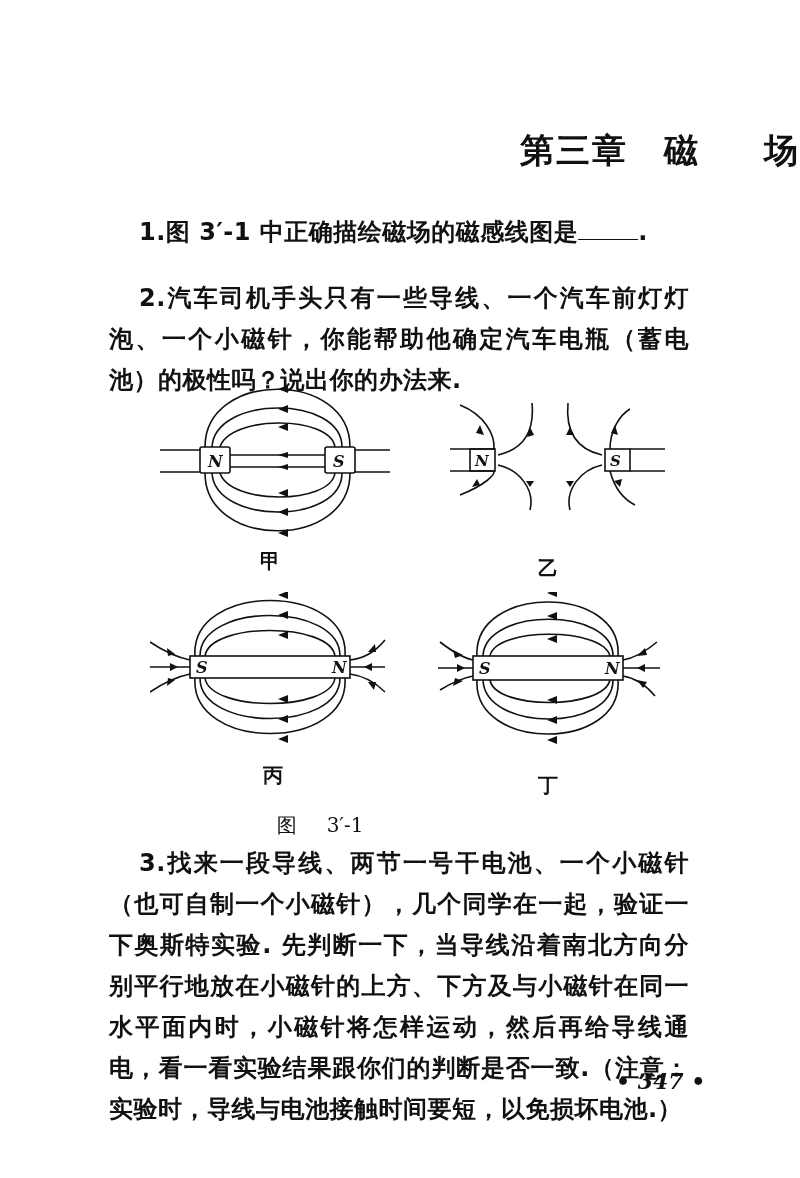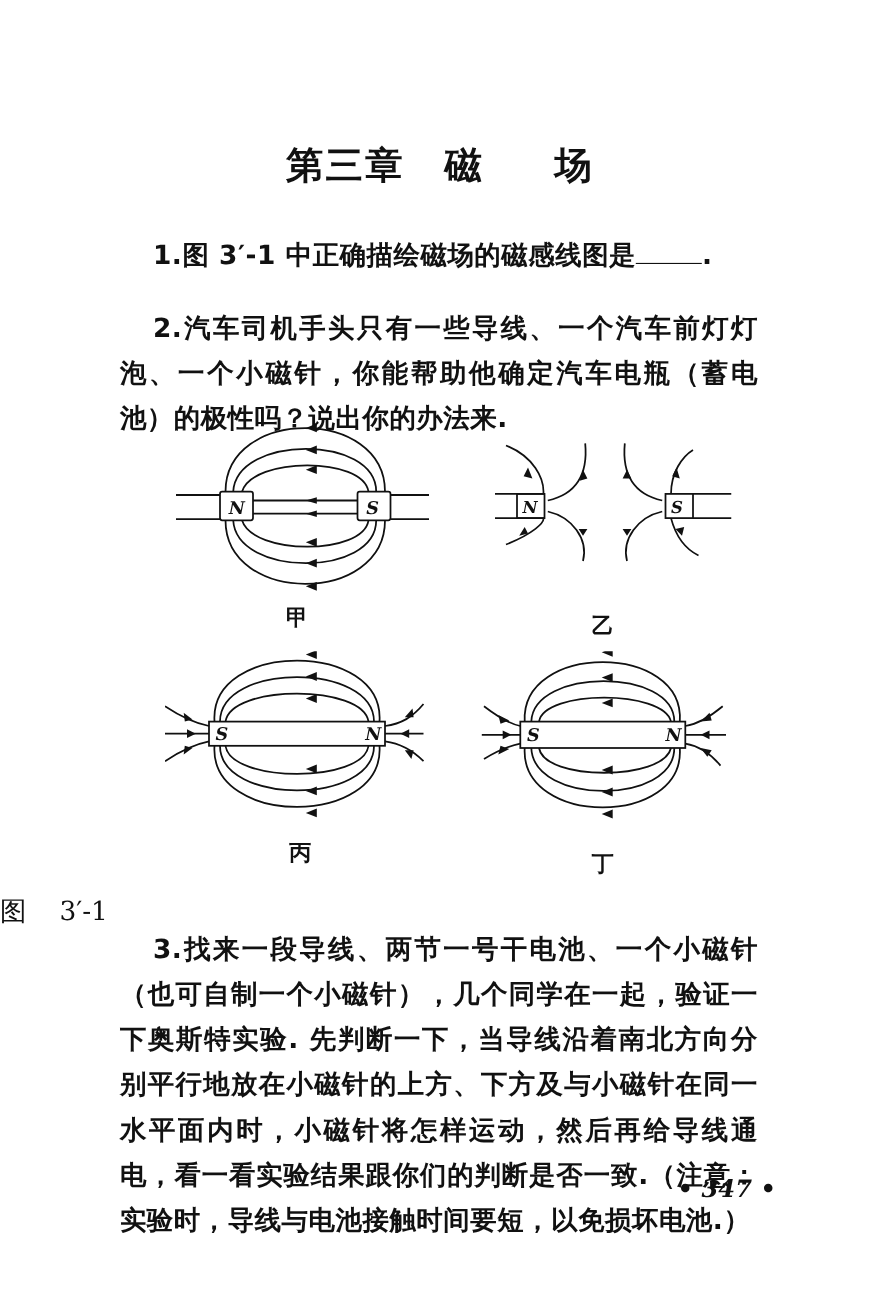--- a/index.html
+++ b/index.html
@@ -1,43 +1,43 @@
 <!DOCTYPE html>
 <html><head>
   <meta charset="utf-8">
   <style>
     html, body { margin: 0; padding: 0; }
     body {
       width: 800px; height: 1178px; background: #ffffff; position: relative; overflow: hidden;
       font-family: "DejaVu Serif", serif; color: #111;
     }
     .title {
-      position: absolute; top: 128px; left: 0; width: 800px; text-align: center;
+      position: absolute; top: 128px; left: 0; width: 800px; text-align: right;
       font-size: 34px; font-weight: bold; letter-spacing: 2px;
       font-family: "DejaVu Sans", sans-serif;
     }
     .title .gap { display: inline-block; width: 36px; }
     .title .gap2 { display: inline-block; width: 64px; }
     .para {
       position: absolute; left: 109px; width: 580px;
       font-size: 24px; line-height: 41px; font-weight: bold;
       font-family: "DejaVu Sans", sans-serif; letter-spacing: 0.5px;
       text-align: justify;
     }
     .para .indent { display: inline-block; width: 30px; }
     .blank { display: inline-block; width: 60px; border-bottom: 1.5px solid #111; height: 18px; vertical-align: baseline; }
     .fig { position: absolute; }
     .fig svg { display: block; }
     .fig-label {
       position: absolute; font-size: 20px; font-weight: bold;
       font-family: "DejaVu Sans", sans-serif; text-align: center; width: 60px;
     }
     .caption {
-      position: absolute; top: 812px; left: 0; width: 640px; 
-      font-size: 24px; font-family: "DejaVu Serif", serif;
+      position: absolute; top: 812px; left: 0; width: 640px; text-align: center;
+      font-size: 20px; font-family: "DejaVu Serif", serif;
     }
     .caption .sp { display: inline-block; width: 30px; }
     .page-num {
       position: absolute; top: 1068px; left: 616px; font-size: 22px;
       font-style: italic; font-weight: bold; font-family: "DejaVu Serif", serif;
     }
   </style>
 </head>
 <body>
 

